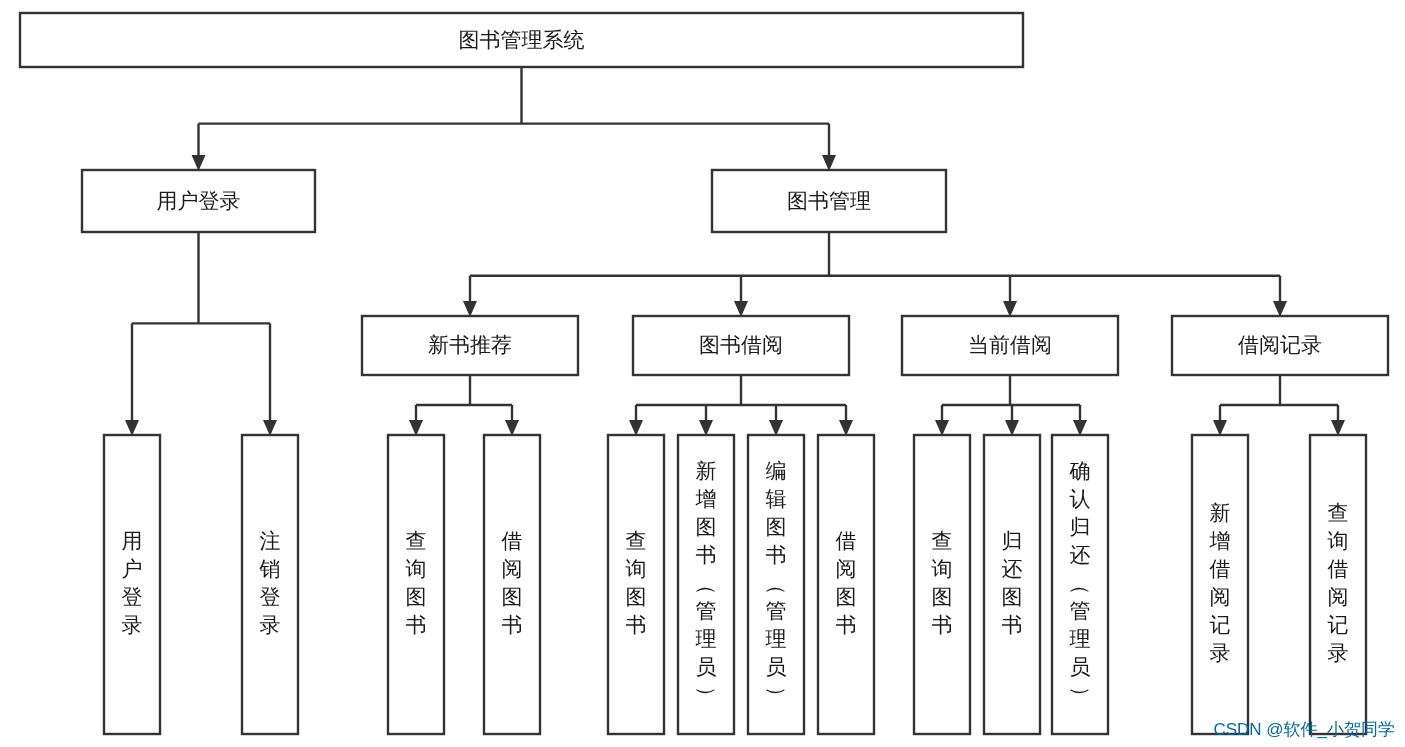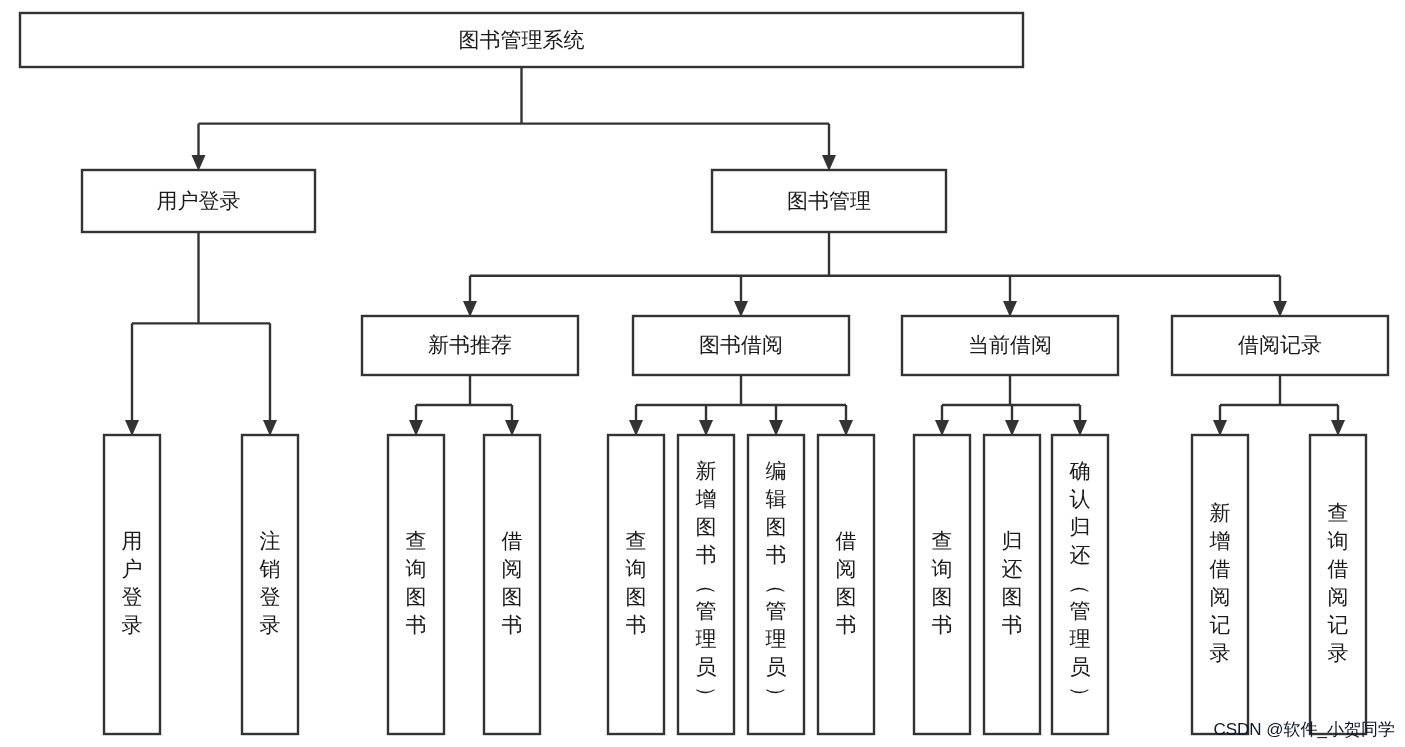--- a/index.html
+++ b/index.html
@@ -39,21 +39,21 @@
   .arrow-head {
     fill: #333333;
     stroke: none;
   }
   .watermark {
     position: absolute;
     right: 10px;
     bottom: 6px;
     font-family: "Liberation Sans", "DejaVu Sans", sans-serif;
     font-size: 17px;
-    color: #0f172a;
+    color: #0369a1;
     white-space: nowrap;
     user-select: none;
   }
 </style>
 </head>
 <body>
 
 <svg id="diagram" viewBox="0 0 1405 747" xmlns="http://www.w3.org/2000/svg">
   <g id="edges-layer">
       <path d="M 521.5 67 L 521.5 123.65" class="edge"></path>

